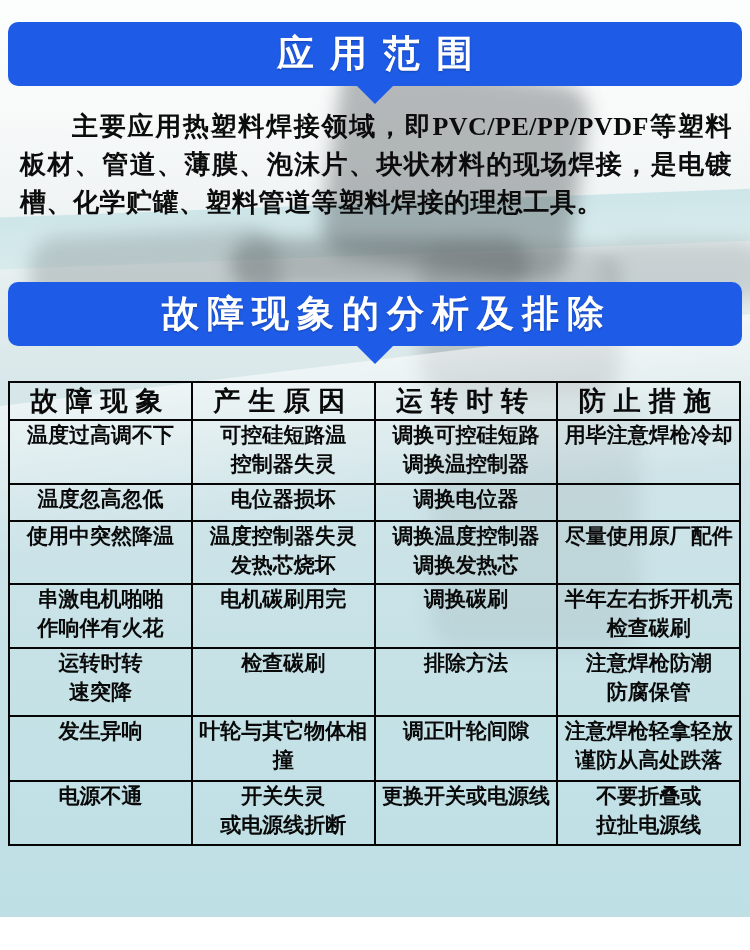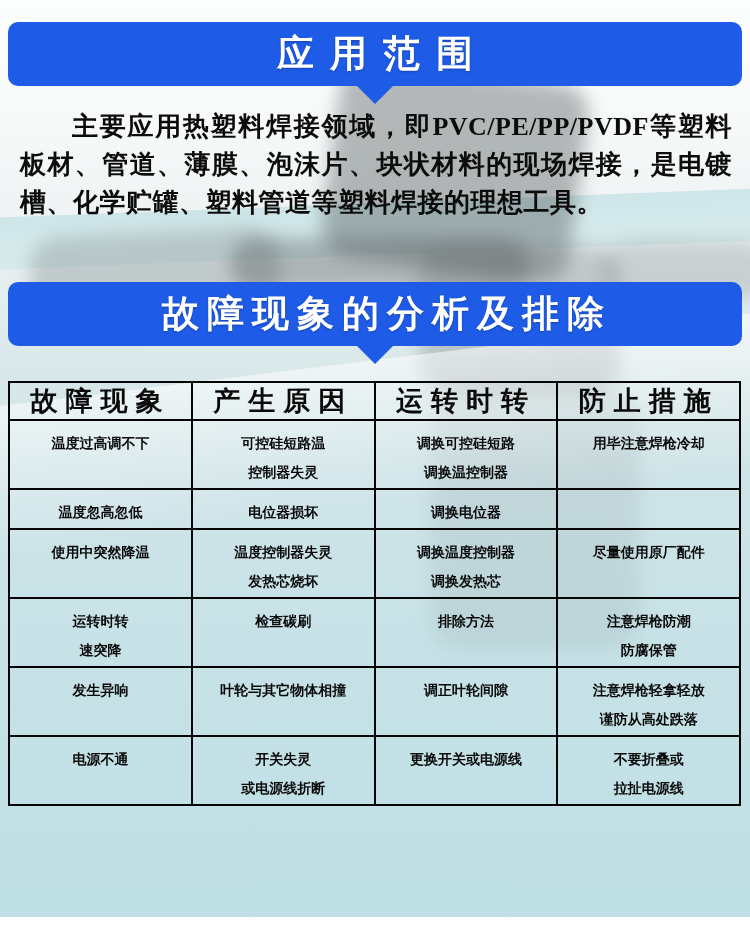--- a/index.html
+++ b/index.html
@@ -79,22 +79,22 @@
     text-align: center;
     color: #0a0a0a;
     white-space: pre-line;
     overflow: hidden;
   }
   .fault-table th {
     height: 38px; vertical-align: middle;
     font-size: 27px; font-weight: 700; letter-spacing: 8px; margin-top: 24px;
   }
   .fault-table td {
-    vertical-align: top; padding-top: 9px;
-    font-size: 14px; font-weight: 600; line-height: 29px; font-family: Liberation Mono, monospace;
+    vertical-align: top; padding-top: 0;
+    font-size: 21px; font-weight: 600; line-height: 29px;
   }
   .fault-table col { width: 25%; }
   .fault-table tbody tr:nth-child(1) td { height: 64px; }
   .fault-table tbody tr:nth-child(2) td { height: 37px; }
   .fault-table tbody tr:nth-child(3) td { height: 63px; }
   .fault-table tbody tr:nth-child(4) td { height: 64px; }
   .fault-table tbody tr:nth-child(5) td { height: 68px; margin-top: 24px; }
   .fault-table tbody tr:nth-child(6) td { height: 65px; }
   .fault-table tbody tr:nth-child(7) td { height: 64px; }
 
@@ -161,20 +161,28 @@
       </tr>
       <tr>
         <td>使用中突然降温</td>
         <td>温度控制器失灵
 发热芯烧坏</td>
         <td>调换温度控制器
 调换发热芯</td>
         <td>尽量使用原厂配件</td>
       </tr>
       <tr>
+        <td>串激电机啪啪
+作响伴有火花</td>
+        <td>电机碳刷用完</td>
+        <td>调换碳刷</td>
+        <td>半年左右拆开机壳
+检查碳刷</td>
+      </tr>
+      <tr>
         <td>运转时转
 速突降</td>
         <td>检查碳刷</td>
         <td>排除方法</td>
         <td>注意焊枪防潮
 防腐保管</td>
       </tr>
       <tr>
         <td>发生异响</td>
         <td>叶轮与其它物体相撞</td>

